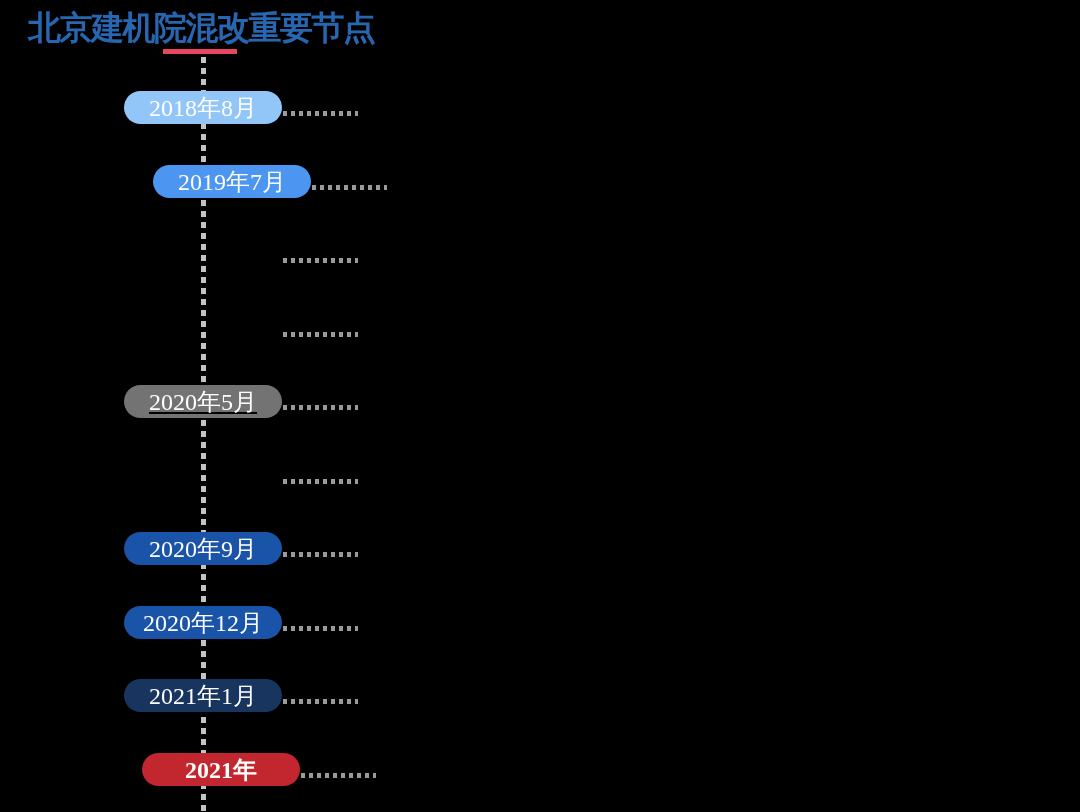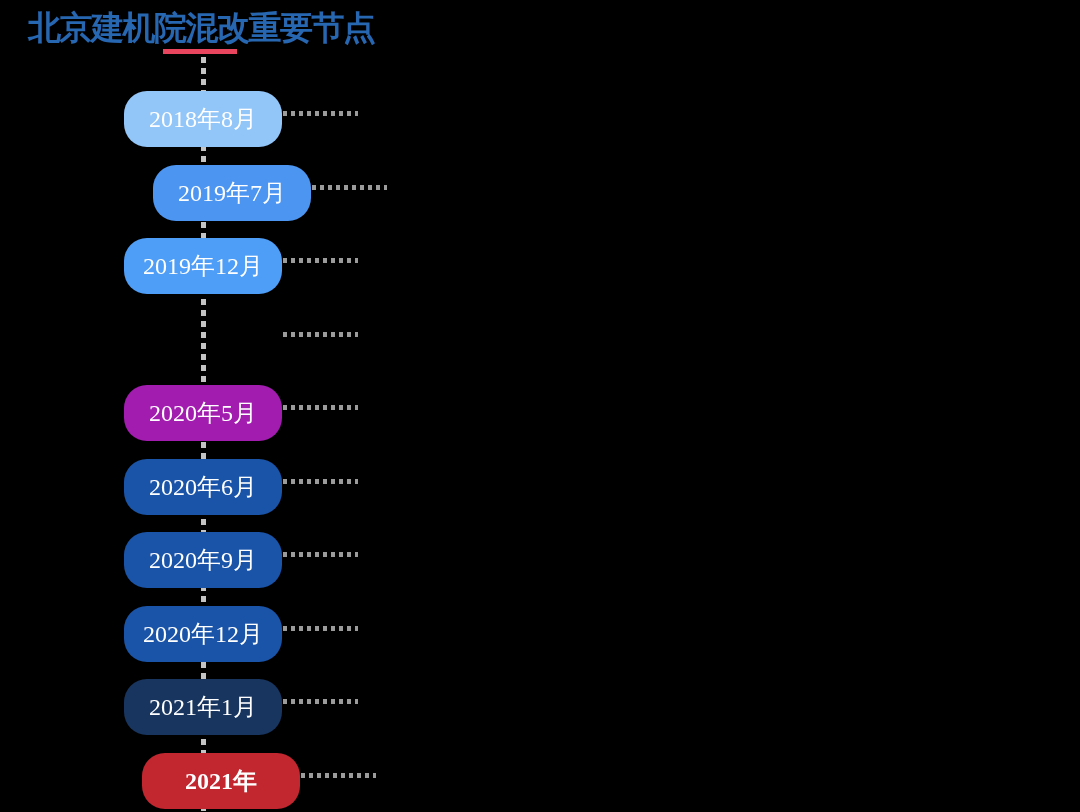--- a/index.html
+++ b/index.html
@@ -26,21 +26,21 @@
   }
   .axis{
     position:absolute;left:201px;top:57px;width:5px;height:755px;
     background:repeating-linear-gradient(180deg, var(--axis) 0 6px, transparent 6px 11px);
     z-index:0;
   }
   .row{
     position:absolute;left:0;width:1080px;height:46px;z-index:1;
   }
   .pill{
-    position:absolute;left:124px;top:0;width:158px;height:56px;
+    position:absolute;left:124px;top:0;width:158px;height:33px;
     border-radius:23px;
     display:flex;align-items:center;justify-content:center;
   }
   .pill-label{
     font-family:"Liberation Serif", serif;
     font-size:24px;color:var(--pill-text);white-space:nowrap;
   }
   .connector{
     position:absolute;left:283px;top:20px;width:75px;height:5px;
     background:repeating-linear-gradient(90deg, var(--conn) 0 4px, transparent 4px 8px);
@@ -60,38 +60,32 @@
     </div>
     <div class="connector"></div>
   </div>
       <div class="row" style="top: 165px; margin-left: 29px;">
     <div class="pill" style="background: rgb(76, 149, 241);">
       <span class="pill-label">2019年7月</span>
     </div>
     <div class="connector"></div>
   </div>
       <div class="row" style="top: 238px;">
-    <div class="pill" style="background: rgb(78, 157, 247);">
-      <span class="pill-label">2019年12月</span>
-    </div>
     <div class="connector"></div>
   </div>
       <div class="row" style="top: 312px;">
     <div class="connector"></div>
   </div>
       <div class="row" style="top: 385px;">
-    <div class="pill" style="background: #a21caf;">
+    <div class="pill" style="background: #737373; text-decoration: underline;">
       <span class="pill-label">2020年5月</span>
     </div>
     <div class="connector"></div>
   </div>
       <div class="row" style="top: 459px;">
-    <div class="pill" style="background: rgb(26, 84, 168);">
-      <span class="pill-label">2020年6月</span>
-    </div>
     <div class="connector"></div>
   </div>
       <div class="row" style="top: 532px;">
     <div class="pill" style="background: rgb(26, 84, 168);">
       <span class="pill-label">2020年9月</span>
     </div>
     <div class="connector"></div>
   </div>
       <div class="row" style="top: 606px;">
     <div class="pill" style="background: rgb(26, 84, 168); text-align: right;">

